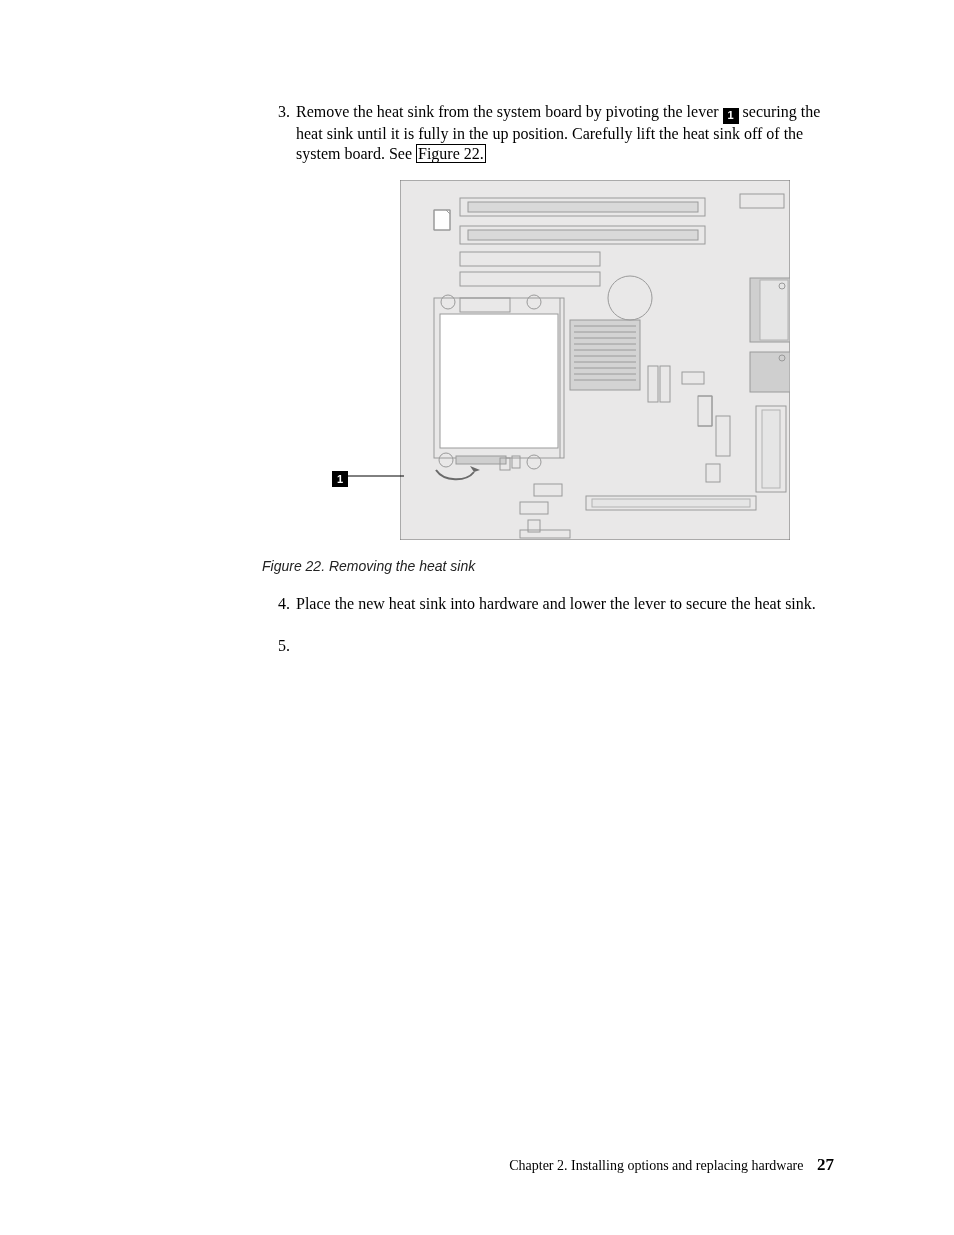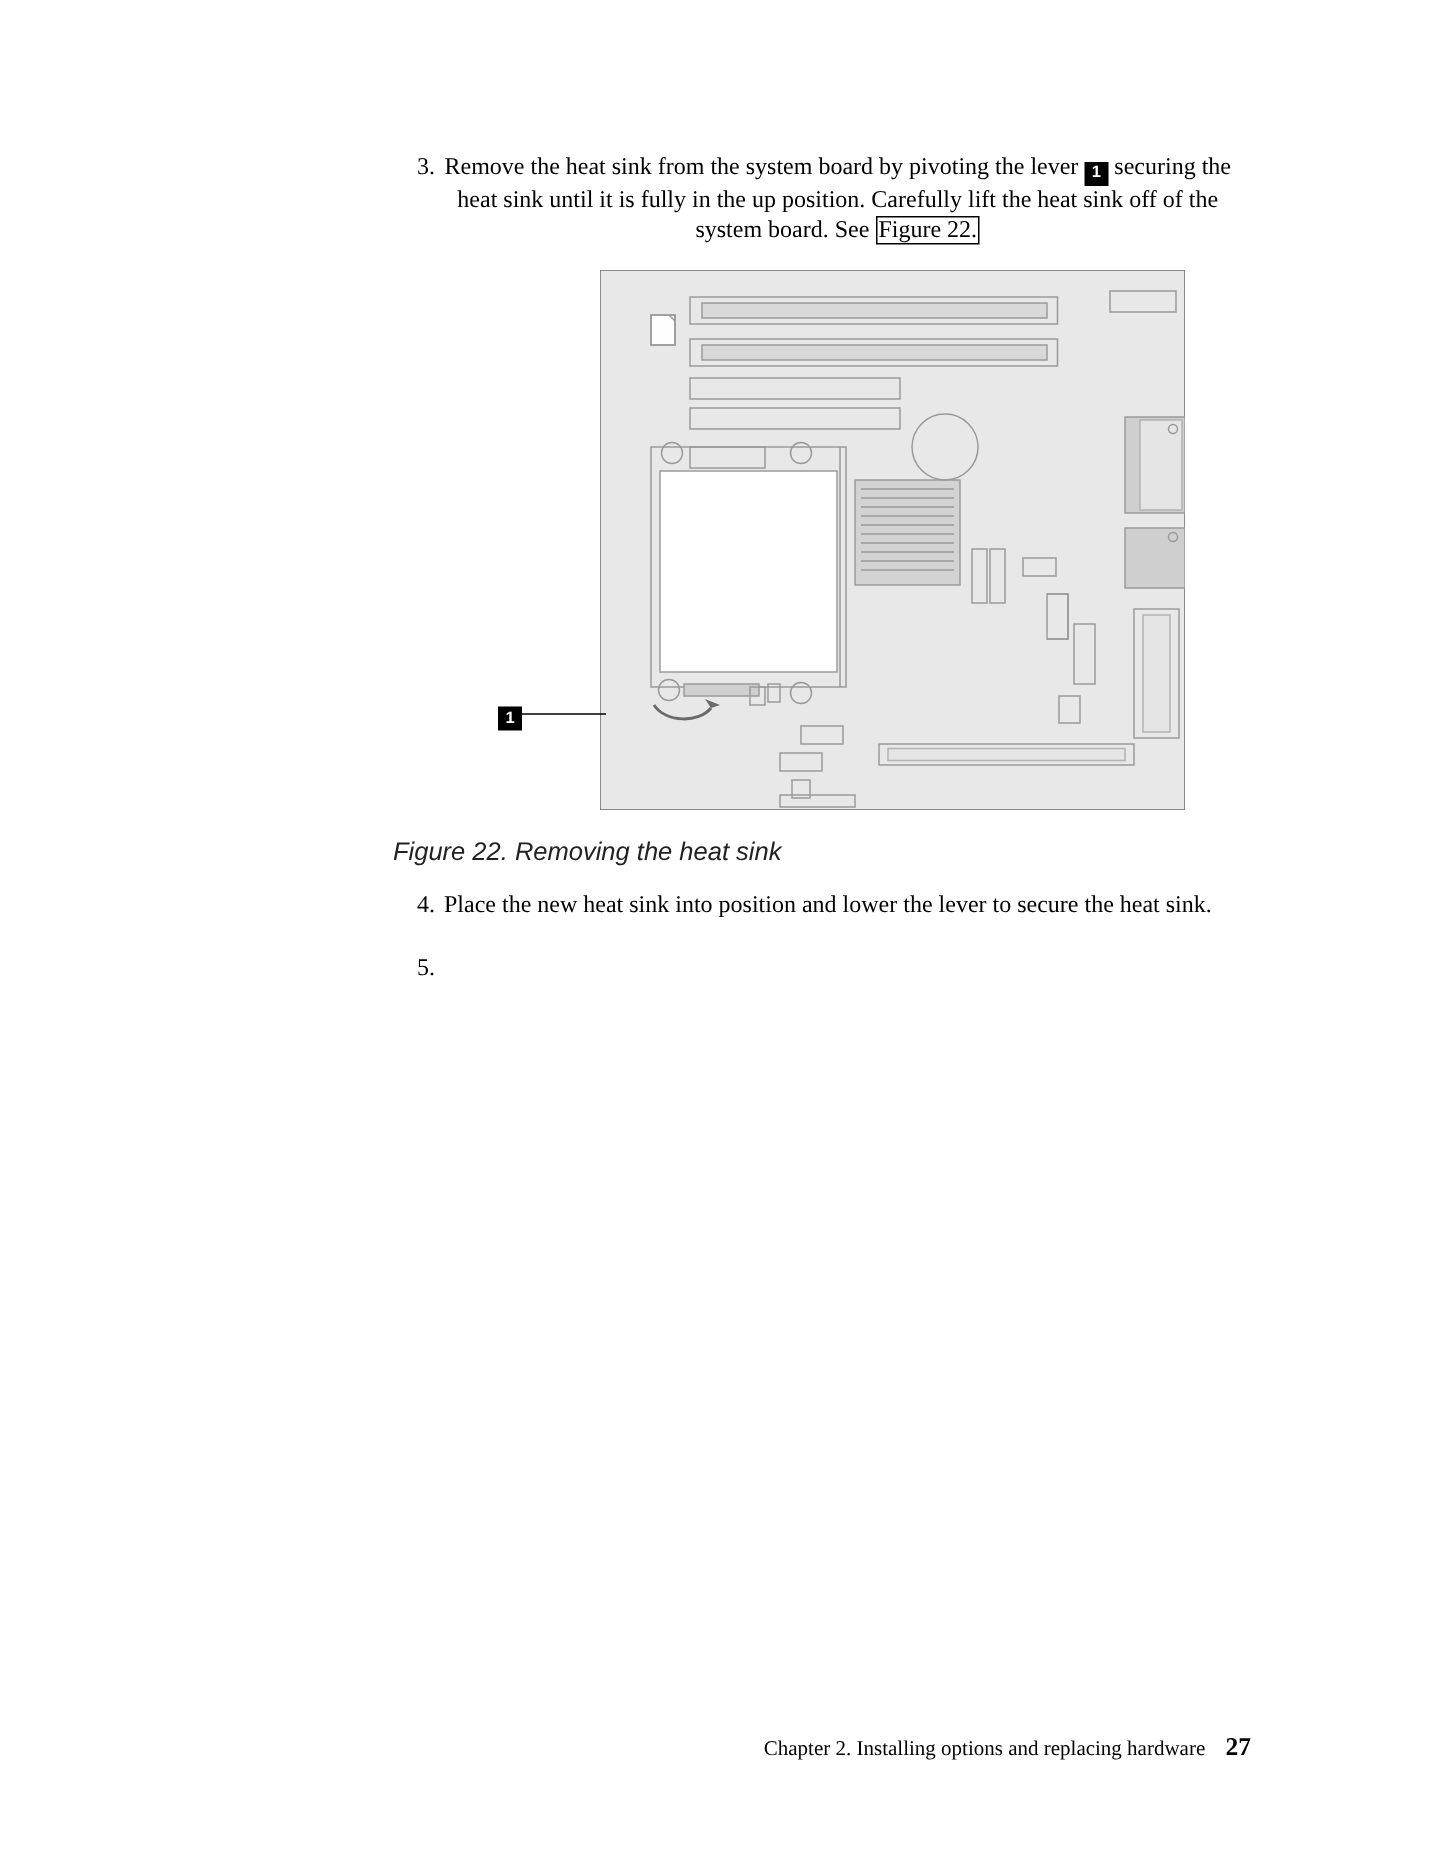--- a/index.html
+++ b/index.html
@@ -25,21 +25,20 @@
     width: 24px;
     flex: 0 0 24px;
     text-align: right;
     padding-right: 6px;
     font-size: 16px;
     line-height: 1.25;
   }
   .ol-body {
     font-size: 16px;
     line-height: 1.25;
-    text-align: center;
   }
   .callout-box {
     display: inline-flex;
     align-items: center;
     justify-content: center;
     width: 16px;
     height: 16px;
     background: #000;
     color: #fff;
     font-size: 11px;
@@ -48,21 +47,21 @@
     vertical-align: -2px;
   }
   .link-box {
     display: inline;
     border: 1px solid #000;
     padding: 0 1px;
   }
   .figure-caption {
     position: absolute;
     font-style: italic;
-    font-size: 17px;
+    font-size: 14px;
     font-family: Arial, Helvetica, sans-serif;
     color: #222;
   }
   .footer {
     position: absolute;
     font-size: 14px;
   }
   .footer .pagenum {
     font-weight: bold;
     font-size: 17px;
@@ -173,21 +172,21 @@
   </svg>
 
   <div class="figure-caption" style="left:262px; top:558px;">
     <span style="font-style:italic;">Figure 22.</span>
     <span style="font-style:italic;"> </span>
     <span style="font-style:italic;">Removing the heat sink</span>
   </div>
 
   <div class="ol-item" style="left:266px; top:594px; width:555px;">
     <div class="ol-num">4.</div>
-    <div class="ol-body">Place the new heat sink into position and lower the lever to secure the heat sink.</div>
+    <div class="ol-body">Place the new heat sink into hardware and lower the lever to secure the heat sink.</div>
   </div>
 
   <div class="ol-item" style="left:266px; top:636px; width:555px;">
     <div class="ol-num">5.</div>
   </div>
 
   <div class="footer" style="right:120px; bottom:60px; text-align:right;">
     <span>Chapter 2. Installing options and replacing hardware</span>
     <span class="pagenum">27</span>
   </div>

